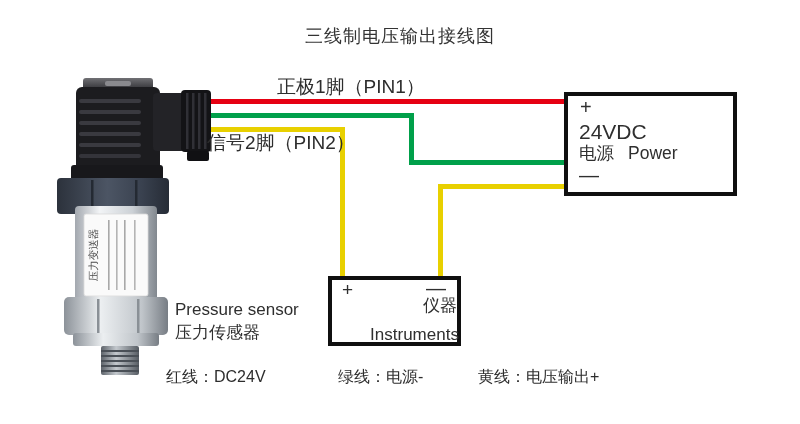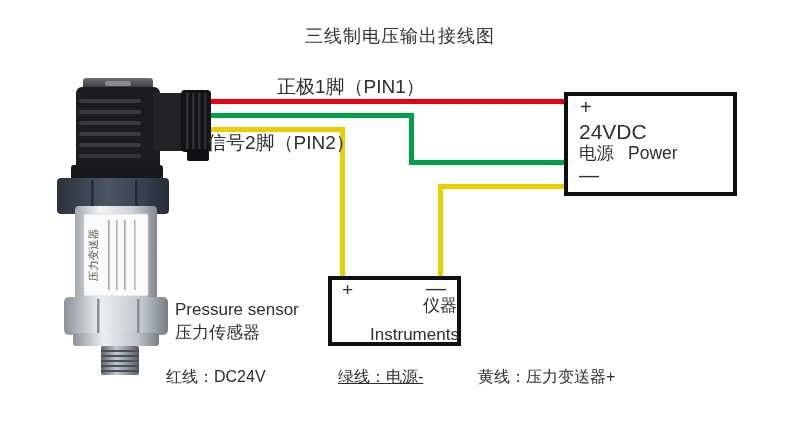--- a/index.html
+++ b/index.html
@@ -38,21 +38,21 @@
   .power-box .minus{position:absolute;left:11px;top:68px;font-size:20px;line-height:1.1;}
   .inst-box{left:328px;top:276px;width:133px;height:70px;}
   .inst-box .plus{position:absolute;left:10px;top:0px;font-size:19px;line-height:1.1;}
   .inst-box .minus{position:absolute;right:11px;top:-3px;font-size:20px;line-height:1.1;}
   .inst-box .cn{position:absolute;left:0;top:17px;width:100%;text-align:right;font-size:17px;line-height:1.1;}
   .inst-box .en{position:absolute;left:0;top:46px;width:100%;text-align:center;font-size:17px;line-height:1.1;padding-left:20px;}
   
   .sensor-caption{left:175px;top:299px;z-index:3;font-size:17px;line-height:1.35;}
   .legend-item{position:absolute;top:367px;z-index:3;font-size:16px;white-space:nowrap;color:#2d2d2d;}
   .legend-red{left:166px;}
-  .legend-green{left:338px;text-decoration:underline;}
+  .legend-green{left:338px;}
   .legend-yellow{left:478px;}
   .sensor-svg{position:absolute;left:45px;top:57px;z-index:2;}
 </style>
 </head>
 <body>
 
 <div class="stage">
 
   <div class="abs title">三线制电压输出接线图</div>
 
@@ -171,15 +171,15 @@
     <div class="en">Instruments</div>
   </div>
 
   <div class="abs sensor-caption">
     <div>Pressure sensor</div>
     <div>压力传感器</div>
   </div>
 
   <div class="legend-item legend-red">红线：DC24V</div>
   <div class="legend-item legend-green">绿线：电源-</div>
-  <div class="legend-item legend-yellow">黄线：压力变送器+</div>
+  <div class="legend-item legend-yellow">黄线：电压输出+</div>
 
 </div>
 
 </body></html>

